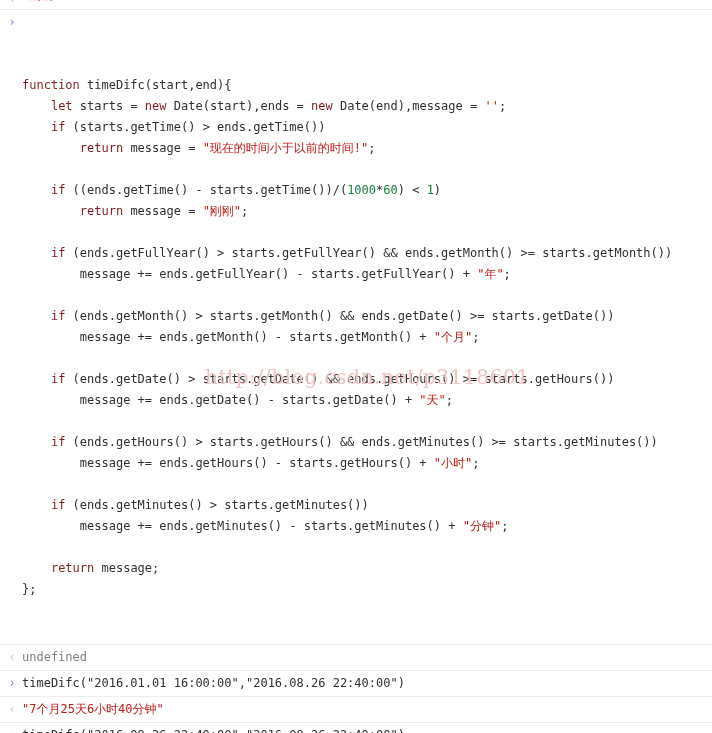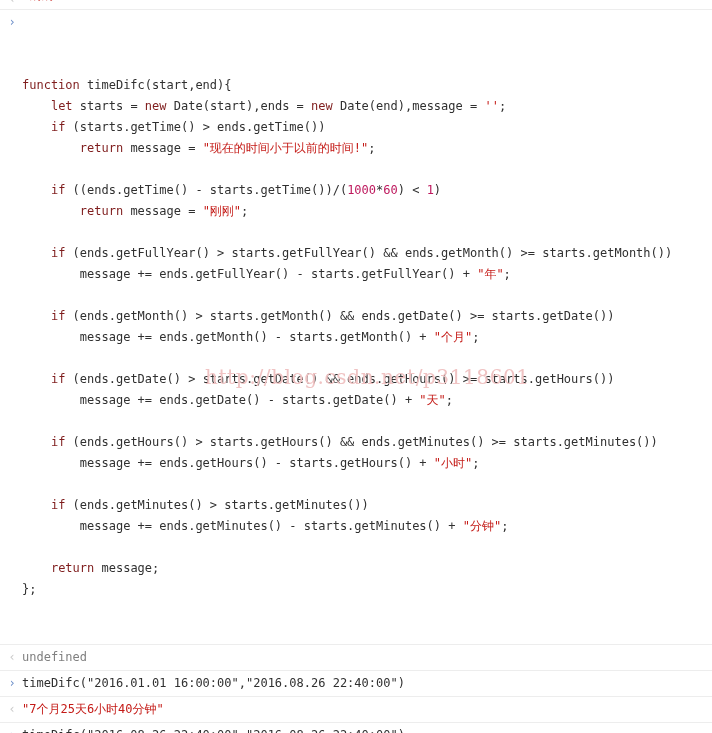--- a/index.html
+++ b/index.html
@@ -67,21 +67,21 @@
     line-height: 21px;
   }
 
   .codeblock {
     white-space: pre;
     line-height: 21px;
     font-size: 12px;
   }
 
   .kw   { color: #7f1d1d; }
-  .num  { color: #be185d; }
+  .num  { color: #15803d; }
   .str  { color: #c41a16; }
   .plain{ color: #303030; }
 
   .result {
     color: #c41a16;
     line-height: 21px;
   }
   .result.undefinedval { color: #808080; }
 
   .cmd { color: #303030; }

